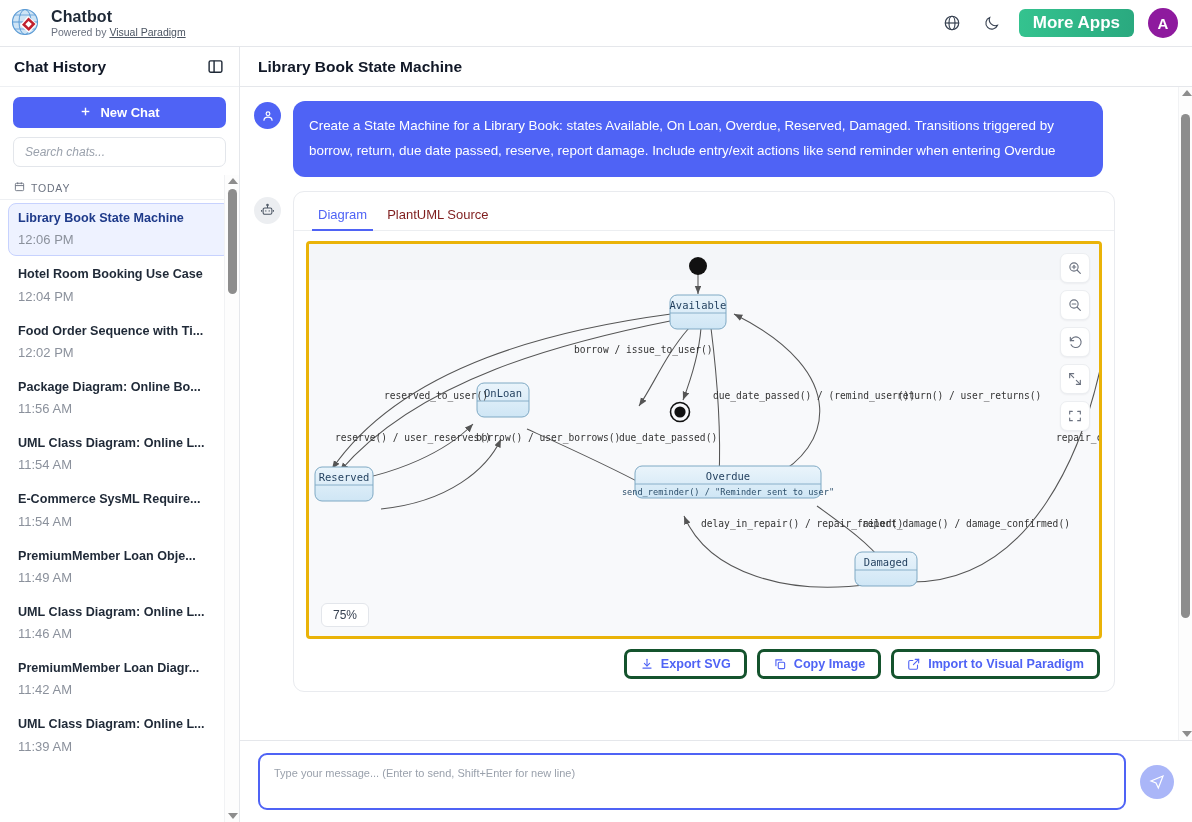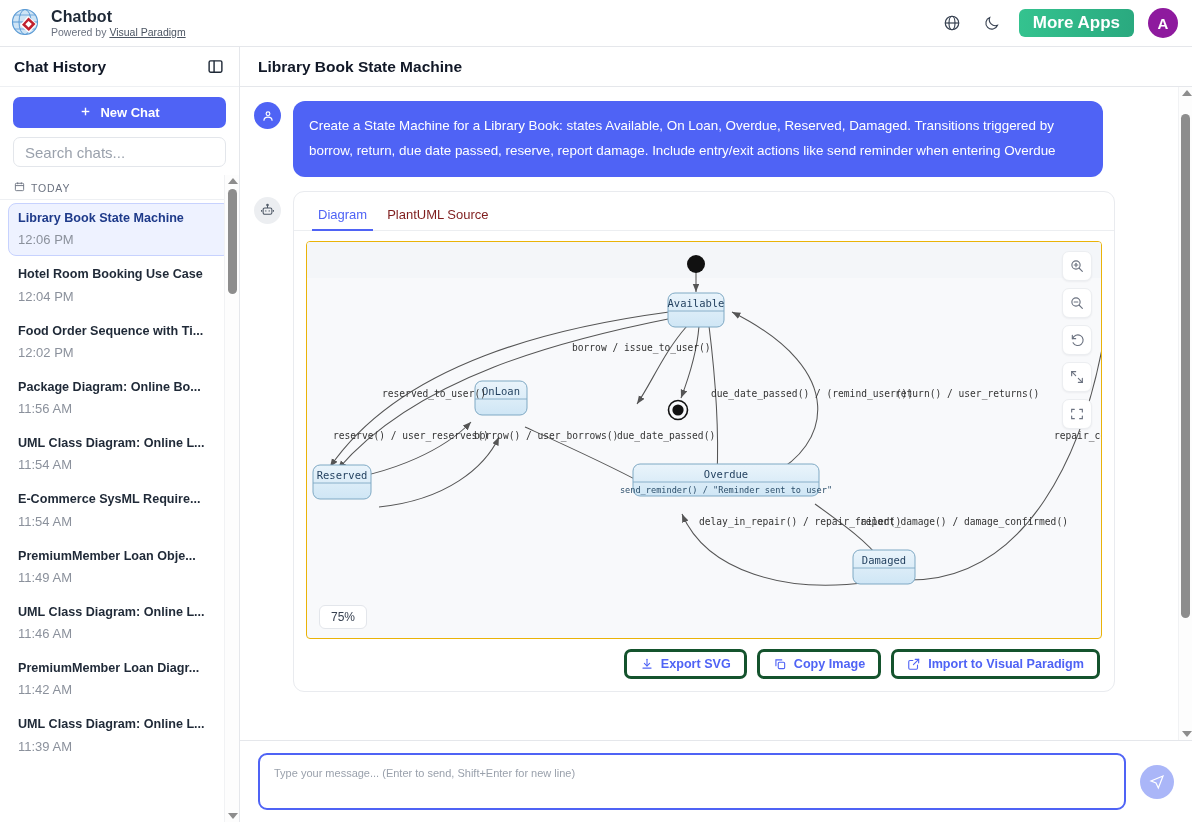--- a/index.html
+++ b/index.html
@@ -65,22 +65,22 @@
   .new-chat {
     width: 100%; height: 31px; border-radius: 7px;
     background: #4f63f5; color: #fff; border: none; cursor: pointer;
     font-size: 13px; font-weight: bold;
     display: flex; align-items: center; justify-content: center; gap: 8px;
   }
   .search-wrap { padding: 9px 13px 8px 13px; }
   .search-input {
     width: 100%; height: 30px; border-radius: 7px;
     border: 1px solid #e3e6eb; background: #fff;
-    padding: 0 11px; font-size: 15px; color: #111827;
-    font-family: "Liberation Sans", sans-serif; outline: none;
+    padding: 0 11px; font-size: 12px; color: #111827;
+    font-family: "Liberation Sans", sans-serif; outline: none; font-style: italic;
   }
   .search-input::placeholder { color: #9aa1ac; }
   .sb-list { flex: 1; overflow: hidden; position: relative; }
   .group-label {
     display: flex; align-items: center; gap: 6px;
     padding: 6px 14px 5px 14px; font-size: 10.5px;
     color: #6b7280; letter-spacing: .8px;
     border-bottom: 1px solid #eef0f3;
   }
   .chat-item {
@@ -146,21 +146,21 @@
   .tabs { display: flex; gap: 8px; padding: 11px 18px 0 18px; border-bottom: 1px solid #eceef1; }
   .tab {
     font-size: 13px; color: #7f1d1d; padding: 4px 6px 7px 6px; cursor: pointer;
     border-bottom: 2px solid transparent; margin-bottom: -1px;
   }
   .tab.active { color: #4f63f5; border-bottom-color: #4f63f5; }
 
   .canvas-wrap { padding: 10px 12px 0 12px; }
   .canvas {
     position: relative; height: 398px; background: #f8f9fb;
-    border: 1px solid #eab308; border-radius: 4px; overflow: hidden;
+    border: 3px solid #eab308; border-radius: 4px; overflow: hidden;
   }
   .canvas-topstrip { position:absolute; top:0; left:0; right:0; height: 36px; background: #f4f6f9; }
   .canvas-inner { position: absolute; inset: 0; }
   .diagram-svg { position: absolute; left: 0; top: 0; }
 
   .dg-tools { position: absolute; right: 9px; top: 9px; display: flex; flex-direction: column; gap: 7px; }
   .dg-tool {
     width: 30px; height: 30px; border-radius: 7px; background: #fff;
     border: 1px solid #eceef1; display: flex; align-items: center; justify-content: center;
     cursor: pointer; color: #6b7280; box-shadow: 0 1px 2px rgba(16,24,40,.05);

